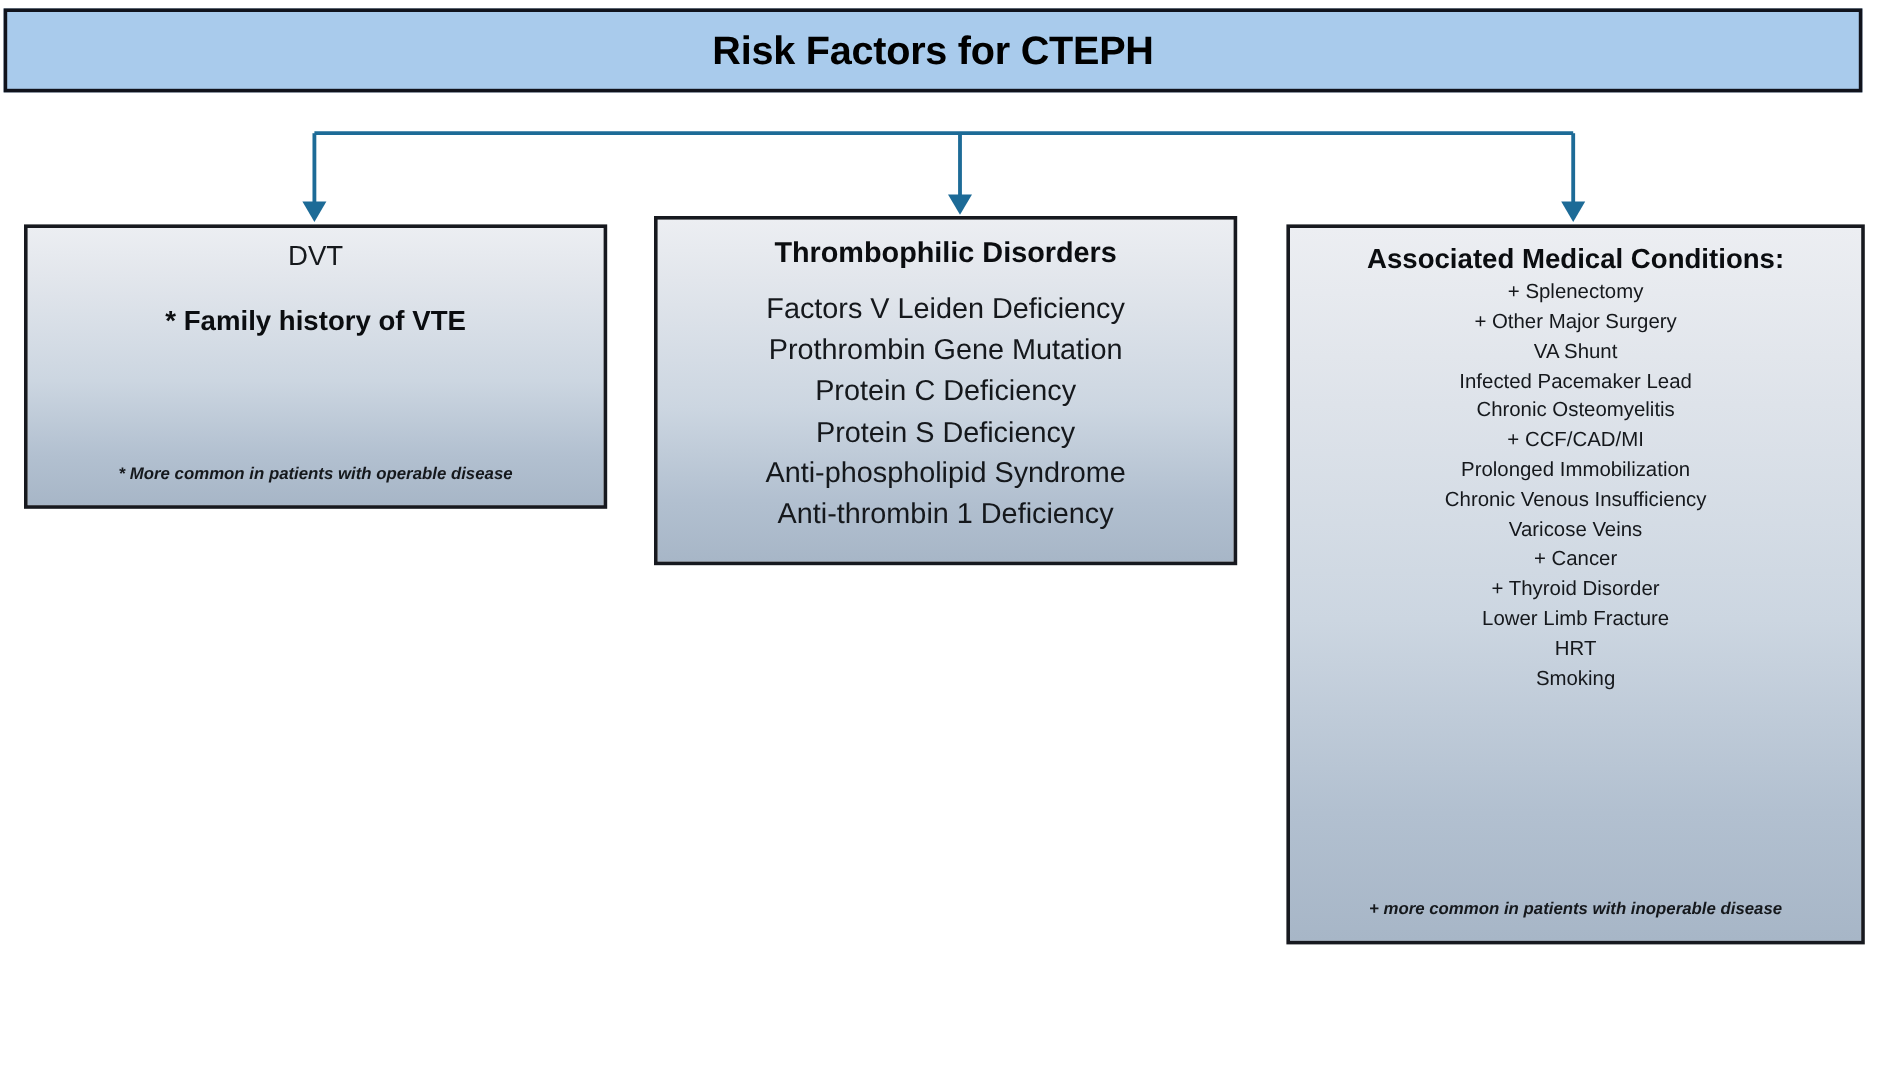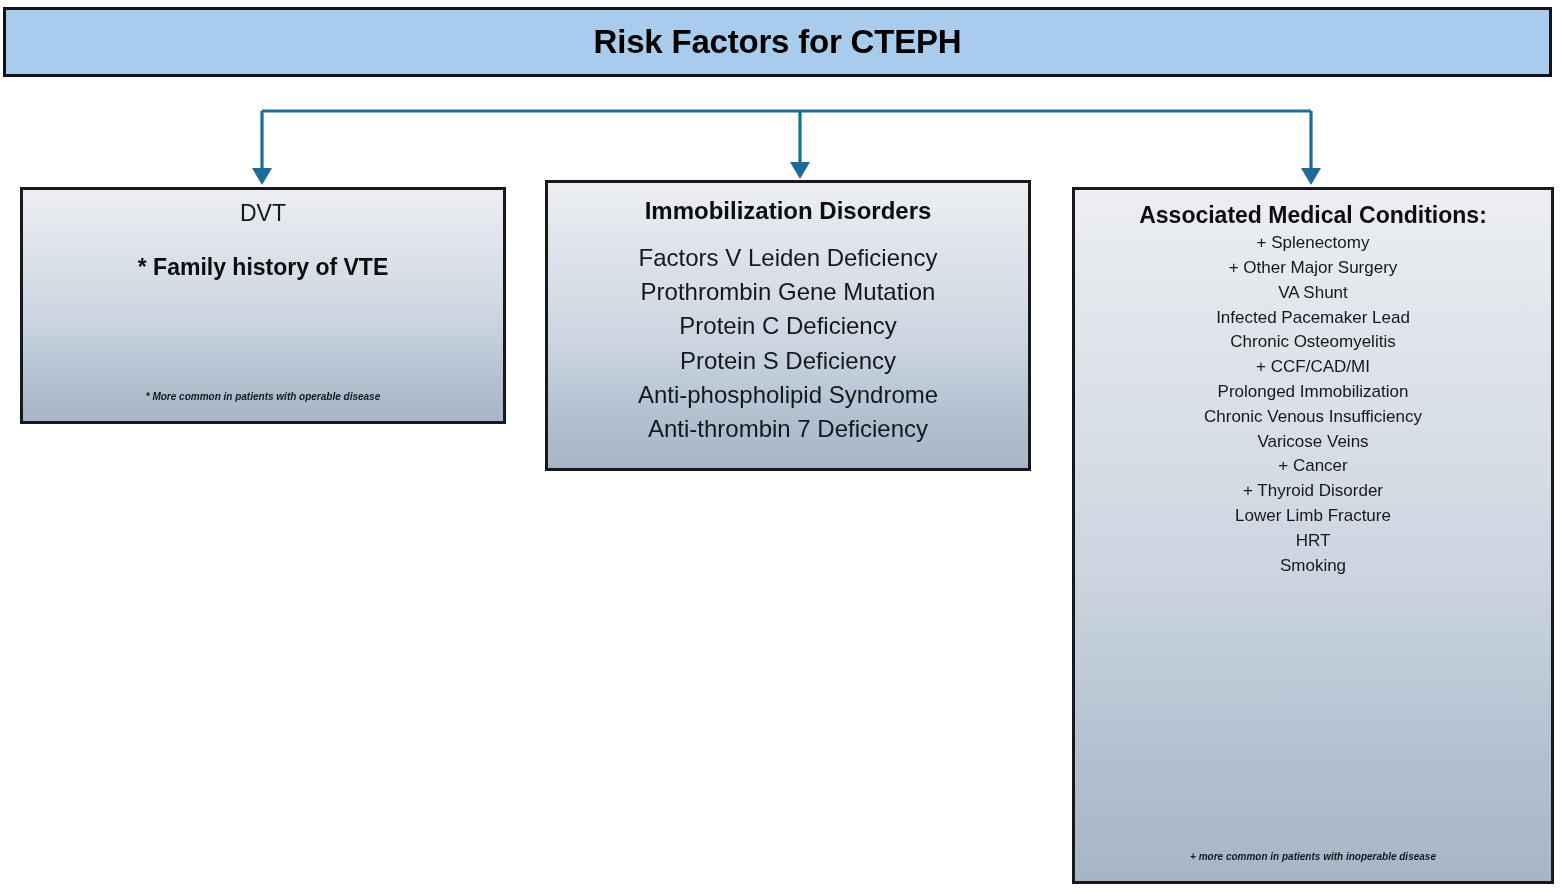--- a/index.html
+++ b/index.html
@@ -72,21 +72,21 @@
   .box-line {
     font-size: 23px;
     font-weight: normal;
     color: #15181c;
     line-height: 1.2;
     white-space: nowrap;
   }
   .spacer-sm { height: 14px; }
   .spacer-md { height: 26px; }
   .box-footnote {
-    font-size: 10px;
+    font-size: 14px;
     font-style: italic;
     font-weight: bold;
     color: #15181c;
     white-space: nowrap;
     margin-top: 20px;
   }
 
   
   #box-history {
     left: 20px;
@@ -103,21 +103,21 @@
     width: 486px;
     height: 291px;
   }
   #box-thrombophilic .box-heading { font-size: 24px; padding-top: 4px; }
   #box-thrombophilic .box-line { font-size: 24px; line-height: 1.42; }
 
   #box-associated {
     left: 1072px;
     top: 187px;
     width: 482px;
-    height: 697px;
+    height: 600px;
   }
   #box-associated .box-heading { font-size: 23px; padding-top: 2px; }
   #box-associated .box-line { font-size: 17px; line-height: 1.46; }
 
   .footnote-anchor-bottom {
     position: absolute;
     left: 0;
     right: 0;
     bottom: 9px;
     text-align: center;
@@ -160,28 +160,28 @@
       <div class="spacer-md"></div>
       <div class="box-heading">* Family history of VTE</div>
       <div class="footnote-anchor-bottom">
         <span class="box-footnote">* More common in patients with operable disease</span>
       </div>
     </div>
   </div>
 
   <div class="node-box" id="box-thrombophilic">
     <div class="box-inner">
-      <div class="box-heading">Immobilization Disorders</div>
+      <div class="box-heading">Thrombophilic Disorders</div>
       <div class="spacer-sm"></div>
       <div class="box-line">Factors V Leiden Deficiency</div>
       <div class="box-line">Prothrombin Gene Mutation</div>
       <div class="box-line">Protein C Deficiency</div>
       <div class="box-line">Protein S Deficiency</div>
       <div class="box-line">Anti-phospholipid Syndrome</div>
-      <div class="box-line">Anti-thrombin 7 Deficiency</div>
+      <div class="box-line">Anti-thrombin 1 Deficiency</div>
     </div>
   </div>
 
   <div class="node-box" id="box-associated">
     <div class="box-inner">
       <div class="box-heading">Associated Medical Conditions:</div>
       <div class="box-line">+ Splenectomy</div>
       <div class="box-line">+ Other Major Surgery</div>
       <div class="box-line">VA Shunt</div>
       <div class="box-line">Infected Pacemaker Lead</div>

